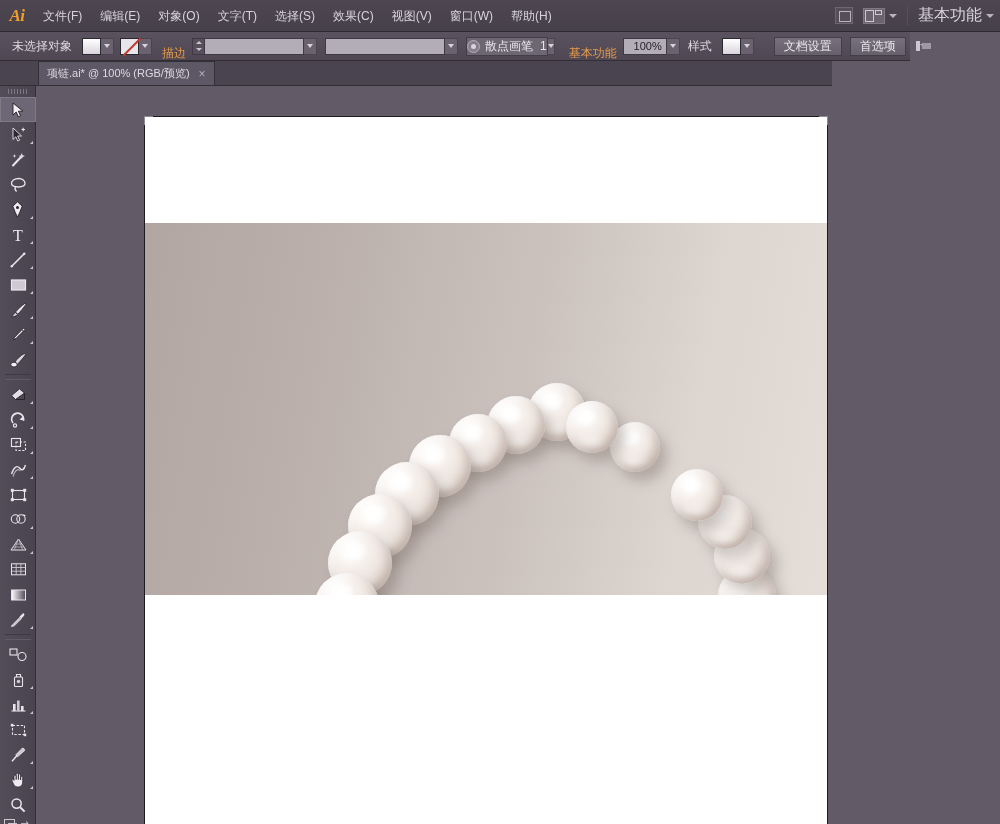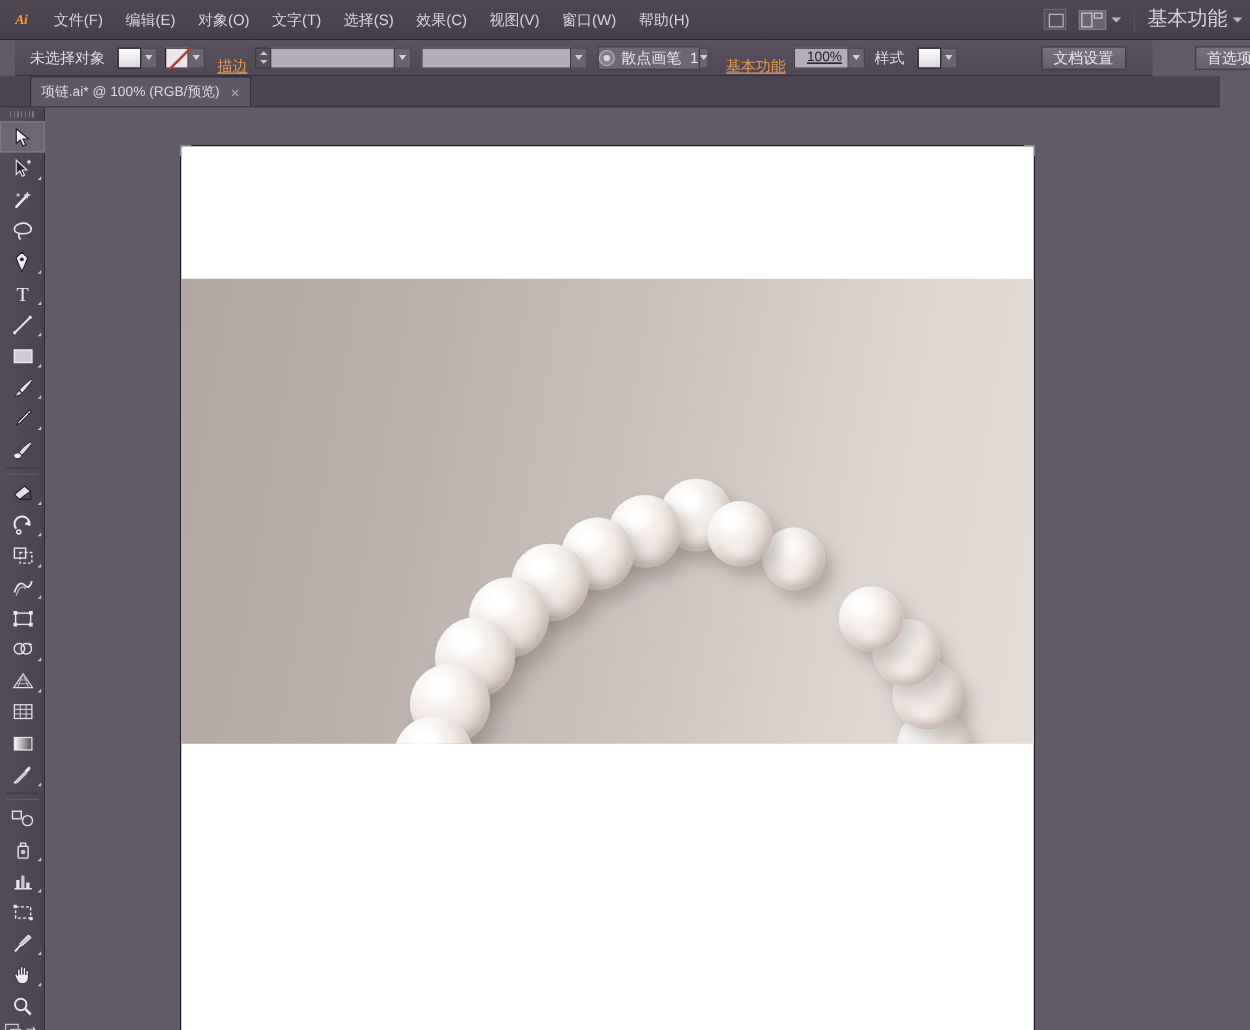--- a/index.html
+++ b/index.html
@@ -14,21 +14,21 @@
 
   
   .menubar {
     position: absolute; left: 0; top: 0; width: 1000px; height: 32px;
     background: linear-gradient(#4e4752, #464049);
     border-bottom: 1px solid #2e2a31;
     display: flex; align-items: center;
   }
   .ai-logo {
     width: 34px; height: 32px; display: flex; align-items: center;
-    justify-content: center; font-weight: bold; font-size: 11px;
+    justify-content: center; font-weight: bold; font-size: 17px;
     color: #f0a02a; font-family: "Liberation Serif", serif;
     letter-spacing: -0.5px; font-style: italic;
   }
   .menu-item {
     font-size: 12px; color: #d8d4da; padding: 4px 9px; cursor: default;
     white-space: nowrap; line-height: 14px;
   }
   .menubar-right {
     margin-left: auto; display: flex; align-items: center; padding-right: 6px;
   }
@@ -50,31 +50,31 @@
   .caret {
     width: 0; height: 0; border-left: 4px solid transparent;
     border-right: 4px solid transparent; border-top: 4px solid #b9b3bd;
     margin-left: 4px; align-self: center;
   }
   .ws-sep { width: 1px; height: 20px; background: #56505b; margin: 0 10px; }
   .workspace-label { font-size: 16px; color: #d8d4da; }
 
   
   .controlbar {
-    position: absolute; left: 12px; top: 32px; width: 910px; height: 29px;
+    position: absolute; left: 0; top: 32px; width: 910px; height: 29px;
     background: linear-gradient(#5a535f, #4f4854);
     border-bottom: 1px solid #332f36;
     display: flex; align-items: center; padding-left: 6px;
   }
   .grip {
     width: 4px; height: 18px; margin-right: 6px;
     background-image: repeating-linear-gradient(#8a8290 0 1px, transparent 1px 3px);
   }
   .cb-label { font-size: 12px; color: #ddd9e0; margin-right: 10px; white-space: nowrap; }
-  .cb-label.orange { color: #e59a4c; text-decoration: underline; margin: 14px 6px 0 4px; text-align: center; }
+  .cb-label.orange { color: #e59a4c; margin: 14px 6px 0 4px; text-align: center; }
   .swatch-group { display: flex; align-items: center; margin-right: 6px; }
   .swatch {
     width: 19px; height: 17px; border: 1px solid #2c2830;
     background: linear-gradient(#fff, #d9d5dd);
     position: relative;
   }
   .swatch.none { background: #e8e6ea; }
   .swatch.none::after {
     content: ""; position: absolute; left: -1px; top: 7px;
     width: 24px; height: 2px; background: #c0392b;
@@ -101,60 +101,60 @@
   .spinner i:first-child { border-bottom: 3px solid #cac4ce; }
   .spinner i:last-child { border-top: 3px solid #cac4ce; }
   .field {
     height: 17px; background: #b3adb8; border: 1px solid #3e3944;
     display: flex; align-items: center; font-size: 11px; color: #25212a;
     padding: 0 4px;
   }
   .field.wide { width: 100px; }
   .field.widest { width: 120px; }
   .field.num { width: 44px; justify-content: flex-end; }
-  .combo { display: flex; align-items: center; margin-right: 8px; text-decoration: underline; }
+  .combo { display: flex; align-items: center; margin-right: 8px; }
   .brush-box {
     display: flex; align-items: center; height: 19px;
     background: #6d6673; border: 1px solid #433d4a; padding: 0 0;
   }
   .brush-dot {
     width: 13px; height: 13px; border-radius: 50%;
     border: 1px solid #b5afba; background: #857e8b; margin-right: 5px;
     position: relative;
   }
   .brush-dot::after {
     content: ""; position: absolute; left: 3px; top: 3px; width: 5px; height: 5px;
     border-radius: 50%; background: #d8d3dd;
   }
   .brush-name { font-size: 12px; color: #eae6ed; white-space: nowrap; }
   .brush-num { font-size: 12px; color: #eae6ed; margin-left: 7px; }
   .btn {
     height: 19px; background: linear-gradient(#77707d, #665f6c);
     border: 1px solid #433d4a; color: #eae6ed; font-size: 12px;
     display: flex; align-items: center; padding: 0 9px; margin-right: 8px;
-    white-space: nowrap; cursor: default; margin-left: 47px;
+    white-space: nowrap; cursor: default;
   }
   .cb-sep { width: 1px; height: 19px; background: #494350; margin: 0 7px; }
   .align-icon {
     width: 17px; height: 14px; position: relative; margin-left: 2px;
   }
   .align-icon::before {
     content: ""; position: absolute; left: 0; top: 2px;
     width: 4px; height: 10px; background: #cdc7d1;
   }
   .align-icon::after {
     content: ""; position: absolute; left: 6px; top: 4px;
     width: 9px; height: 6px; background: #9f98a6;
   }
 
   
   .tabbar {
-    position: absolute; left: 0; top: 61px; width: 976px; height: 25px;
+    position: absolute; left: 0; top: 61px; width: 832px; height: 25px;
     background: #4a4450; border-bottom: 1px solid #332f36;
-    display: flex; align-items: flex-start; padding-left: 24px;
+    display: flex; align-items: flex-start; padding-left: 38px;
   }
   .doc-tab {
     height: 24px; background: #5e5765; border: 1px solid #332f36;
     border-bottom: none; display: flex; align-items: center;
     padding: 0 8px; font-size: 11px; color: #ded9e2; cursor: default;
   }
   .tab-close {
     margin-left: 9px; font-size: 12px; color: #b4aeba; line-height: 10px;
   }
 

